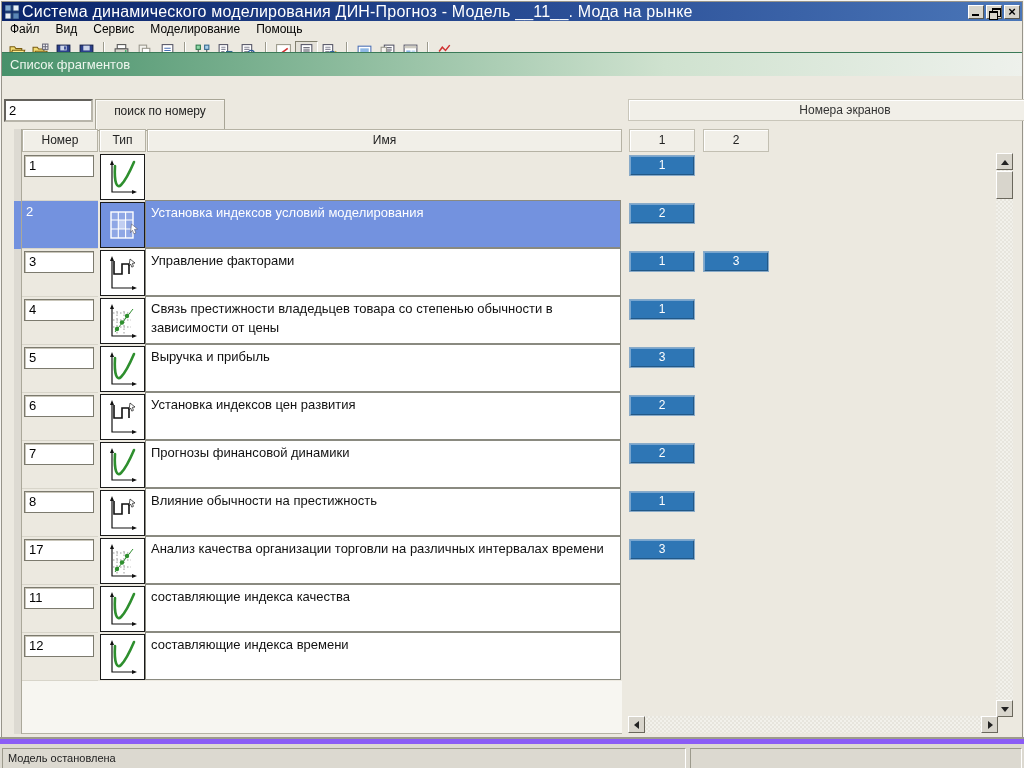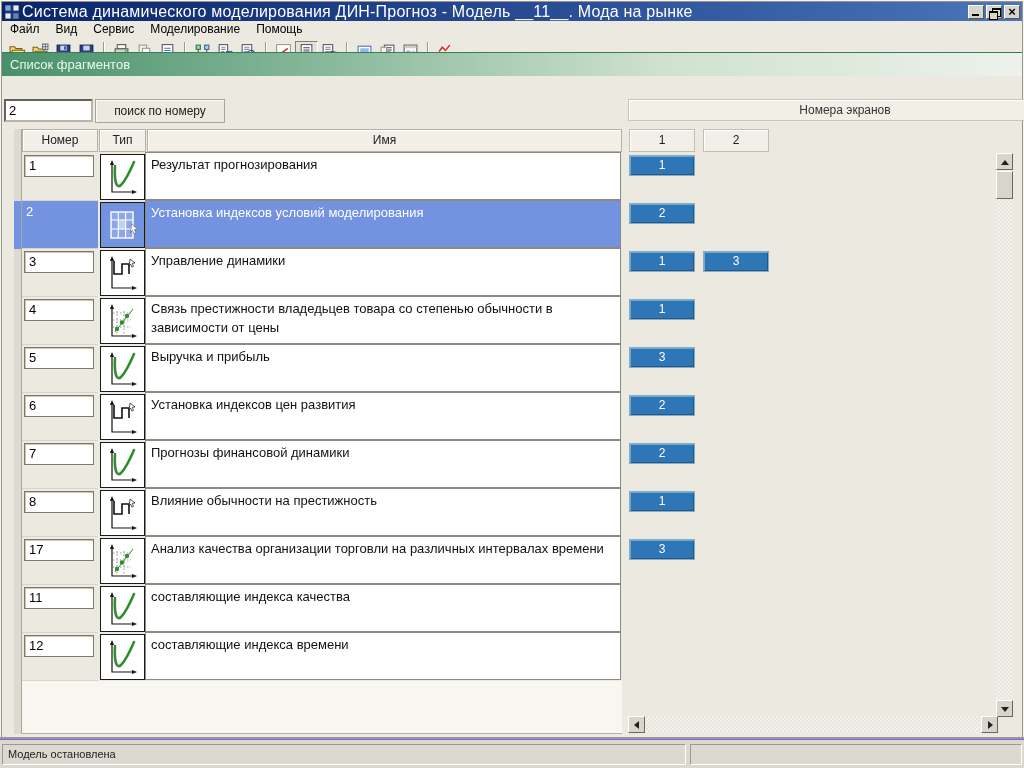--- a/index.html
+++ b/index.html
@@ -45,21 +45,21 @@
     color:#eef6ee; font-size:13px; line-height:24px; padding-left:8px;
     border-top:1px solid #3a7a58;
   }
   
   .search-input{
     position:absolute; left:4px; top:99px; width:89px; height:23px;
     border:2px inset #b8b5aa; background:#fff; font-family:"Liberation Sans",sans-serif;
     font-size:13px; padding:1px 3px; color:#000;
   }
   .search-btn{
-    position:absolute; left:95px; top:99px; width:130px; height:24px;
+    position:absolute; left:95px; top:99px; width:130px; height:32px;
     background:#ECE9E0; border:1px solid #a8a596;
     box-shadow: 1px 1px 0 #fbfaf7 inset;
     font-size:12px; color:#222; text-align:center; line-height:22px; cursor:default;
   }
   .screens-title{
     position:absolute; left:628px; top:99px; width:434px; height:22px;
     background:#F1EFE8; border:1px solid #c9c6ba; box-shadow:1px 1px 0 #fff inset;
     font-size:12px; color:#333; text-align:center; line-height:20px;
   }
   
@@ -121,21 +121,21 @@
   #vscroll .down .arrow{ left:4px; top:6px; border-left:4px solid transparent; border-right:4px solid transparent; border-top:5px solid #222;}
   #vscroll .thumb{ left:0; top:18px; width:17px; height:28px;}
   #hscroll{ position:absolute; left:628px; top:716px; width:370px; height:17px; background:#F2F1EB;
     background-image:linear-gradient(45deg,#e7e5dd 25%,transparent 25%,transparent 75%,#e7e5dd 75%),linear-gradient(45deg,#e7e5dd 25%,transparent 25%,transparent 75%,#e7e5dd 75%);
     background-size:4px 4px; background-position:0 0,2px 2px;}
   #hscroll .left{ left:0; top:0; width:17px; height:17px;}
   #hscroll .left .arrow{ left:5px; top:4px; border-top:4px solid transparent; border-bottom:4px solid transparent; border-right:5px solid #222;}
   #hscroll .right{ right:0; top:0; width:17px; height:17px;}
   #hscroll .right .arrow{ left:6px; top:4px; border-top:4px solid transparent; border-bottom:4px solid transparent; border-left:5px solid #222;}
   
-  .statusbar{ position:absolute; left:0; top:739px; width:1024px; height:29px; background:#DCD9D0; border-top:1px solid #8b5cf6; box-shadow:0 -2px 0 #9c9a8c;}
+  .statusbar{ position:absolute; left:0; top:739px; width:1024px; height:29px; background:#DCD9D0; border-top:5px solid #8b5cf6; box-shadow:0 -2px 0 #9c9a8c;}
   .status-panel{ position:absolute; top:4px; height:21px; border:1px solid; border-color:#9c9a8c #fff #fff #9c9a8c; font-size:11px; color:#222; line-height:19px; padding-left:5px;}
   #status-left{ left:2px; width:684px;}
   #status-right{ left:690px; width:332px;}
 </style>
 </head>
 <body>
 
 <div class="titlebar">
   <svg class="app-icon" viewBox="0 0 14 14">
     <rect x="0" y="0" width="6" height="6" fill="#7fa8d0" stroke="#30507a"></rect>
@@ -325,21 +325,20 @@
       <div class="cell-type">
         <div class="type-box">
           <svg viewBox="0 0 34 40" style="color:#111">
             <path d="M7 6V35H29" fill="none" stroke="currentColor" stroke-width="1.2"></path>
             <path d="M5 8L7 3l2 5z" fill="currentColor"></path>
             <path d="M27 33l5 2-5 2z" fill="currentColor"></path>
             <path d="M10 9C9 26 12 32 16 28 21 23 26 12 29 5" fill="none" stroke="#2e8f2e" stroke-width="2.6" stroke-linecap="round"></path>
           </svg>
         </div>
       </div>
-      <div class="cell-name">Результат прогнозирования</div>
     </div>
     <div class="row selected">
       <div class="cell-gutter"></div>
       <div class="cell-number">
         <span class="sel-num">2</span>
       </div>
       <div class="cell-type">
         <div class="type-box">
           <svg viewBox="0 0 34 40">
             <rect x="6" y="7" width="22" height="26" fill="rgba(255,255,255,.2)" stroke="#fff" stroke-width="1.4"></rect>
@@ -360,21 +359,21 @@
         <div class="type-box">
           <svg viewBox="0 0 34 40" style="color:#111">
             <path d="M7 6V35H29" fill="none" stroke="currentColor" stroke-width="1.2"></path>
             <path d="M5 8L7 3l2 5z" fill="currentColor"></path>
             <path d="M27 33l5 2-5 2z" fill="currentColor"></path>
             <path d="M9 8v13h8V11h7v10" fill="none" stroke="#111" stroke-width="1.6"></path>
             <path d="M25 6l5 4-2.6.4 1 3-1.6.7-1.2-3.1-1.6 2z" fill="#fff" stroke="#111" stroke-width=".7"></path>
           </svg>
         </div>
       </div>
-      <div class="cell-name">Управление динамики</div>
+      <div class="cell-name">Управление факторами</div>
     </div>
     <div class="row">
       <div class="cell-gutter"></div>
       <div class="cell-number">
         <div class="num-box">4</div>
       </div>
       <div class="cell-type">
         <div class="type-box">
           <svg viewBox="0 0 34 40" style="color:#111">
             <path d="M7 6V35H29" fill="none" stroke="currentColor" stroke-width="1.2"></path>

